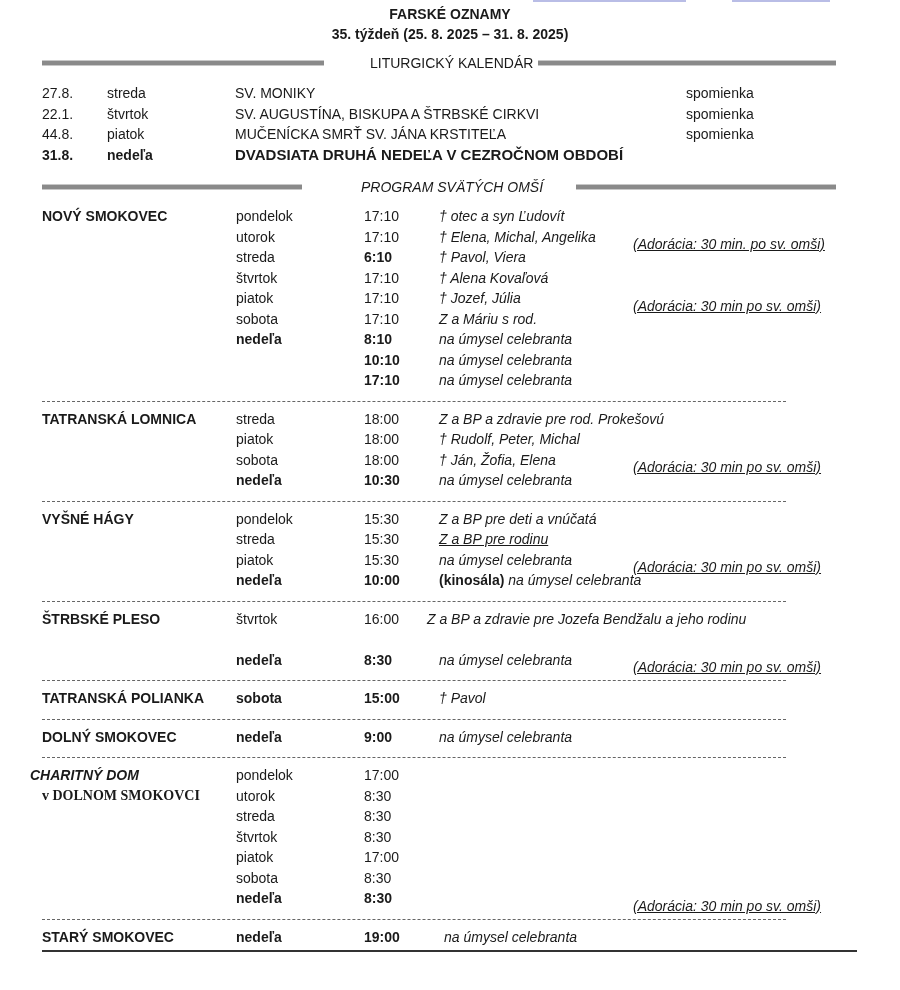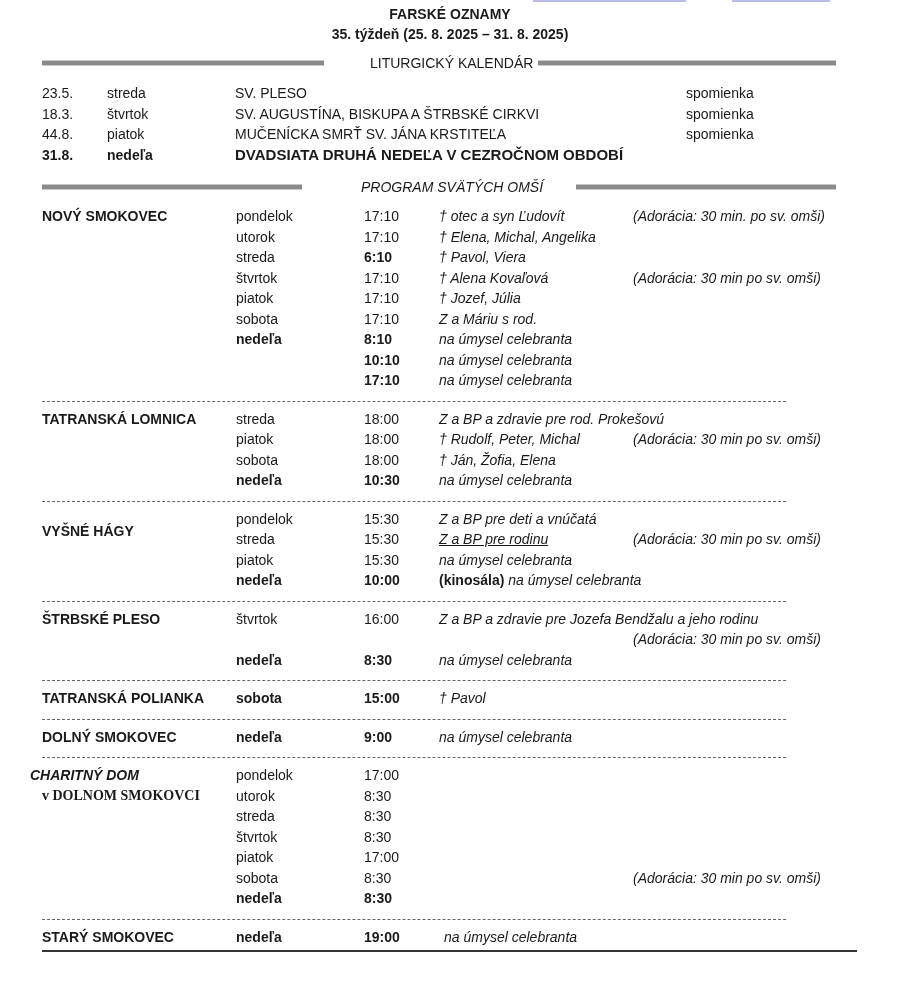--- a/index.html
+++ b/index.html
@@ -7,41 +7,41 @@
          font-family:"Liberation Sans", sans-serif; color:#1a1a1a; font-size:14px; }
   .abs { position:absolute; white-space:nowrap; }
   .topbox { position:absolute; top:0; height:2px; background:#b9bde6; }
   .title { position:absolute; left:0; width:900px; text-align:center; font-weight:bold; font-size:14px; }
   .rule { position:absolute; height:4px; background:#8a8a8a; border-top:1px solid #c8c8c8; border-bottom:1px solid #c8c8c8; }
   .section-label { position:absolute; font-size:14px; }
   .italic { font-style:italic; }
   .bold { font-weight:bold; }
   .dash { position:absolute; left:42px; width:744px; height:0; border-top:1px dashed #666; }
   .solid { position:absolute; left:42px; width:815px; height:0; border-top:2px solid #333; }
-  .note { font-style:italic; }
+  .note { text-decoration:underline; font-style:italic;margin-top:28px; }
 </style>
 </head>
 <body>
 
 <div class="topbox" style="left:533px;width:153px;"></div>
 <div class="topbox" style="left:732px;width:98px;"></div>
 
 <div class="title" style="top:6px;">FARSKÉ OZNAMY</div>
 <div class="title" style="top:26px;">35. týždeň (25. 8. 2025 – 31. 8. 2025)</div>
 
 <div class="rule" style="left:42px;width:282px;top:60px;"></div>
 <div class="section-label" style="left:370px;top:55px;">LITURGICKÝ KALENDÁR</div>
 <div class="rule" style="left:538px;width:298px;top:60px;"></div>
 
 <div id="calendar">
-    <div class="abs " style="left: 42px; top: 85px;">23.5.</div>
+    <div class="abs " style="left: 42px; top: 85px;">27.8.</div>
     <div class="abs " style="left: 107px; top: 85px;">streda</div>
-    <div class="abs " style="left: 235px; top: 85px;">SV. PLESO</div>
+    <div class="abs " style="left: 235px; top: 85px;">SV. MONIKY</div>
     <div class="abs " style="left: 686px; top: 85px;">spomienka</div>
-    <div class="abs " style="left: 42px; top: 105.5px;">18.3.</div>
+    <div class="abs " style="left: 42px; top: 105.5px;">22.1.</div>
     <div class="abs " style="left: 107px; top: 105.5px;">štvrtok</div>
     <div class="abs " style="left: 235px; top: 105.5px;">SV. AUGUSTÍNA, BISKUPA A ŠTRBSKÉ CIRKVI</div>
     <div class="abs " style="left: 686px; top: 105.5px;">spomienka</div>
     <div class="abs " style="left: 42px; top: 126px;">44.8.</div>
     <div class="abs " style="left: 107px; top: 126px;">piatok</div>
     <div class="abs " style="left: 235px; top: 126px;">MUČENÍCKA SMRŤ SV. JÁNA KRSTITEĽA</div>
     <div class="abs " style="left: 686px; top: 126px;">spomienka</div>
     <div class="abs bold" style="left: 42px; top: 146.5px;">31.8.</div>
     <div class="abs bold" style="left: 107px; top: 146.5px;">nedeľa</div>
     <div class="abs bold" style="left: 235px; top: 145.5px; font-size: 15px;">DVADSIATA DRUHÁ NEDEĽA V CEZROČNOM OBDOBÍ</div>
@@ -89,39 +89,39 @@
     <div class="abs " style="left: 364px; top: 431px;">18:00</div>
     <div class="abs " style="left: 439px; top: 431px;"><span class="italic">† Rudolf, Peter, Michal</span></div>
     <div class="abs note" style="left: 633px; top: 431px;">(Adorácia: 30 min po sv. omši)</div>
     <div class="abs " style="left: 236px; top: 451.5px;">sobota</div>
     <div class="abs " style="left: 364px; top: 451.5px;">18:00</div>
     <div class="abs " style="left: 439px; top: 451.5px;"><span class="italic">† Ján, Žofia, Elena</span></div>
     <div class="abs bold" style="left: 236px; top: 472px;">nedeľa</div>
     <div class="abs bold" style="left: 364px; top: 472px;">10:30</div>
     <div class="abs " style="left: 439px; top: 472px;"><span class="italic">na úmysel celebranta</span></div>
     <div class="dash" style="top: 500.5px;"></div>
-    <div class="abs bold" style="left: 42px; top: 510.5px; margin-top: 12px;">VYŠNÉ HÁGY</div>
+    <div class="abs bold" style="left: 42px; top: 510.5px;">VYŠNÉ HÁGY</div>
     <div class="abs " style="left: 236px; top: 510.5px;">pondelok</div>
     <div class="abs " style="left: 364px; top: 510.5px;">15:30</div>
     <div class="abs " style="left: 439px; top: 510.5px;"><span class="italic">Z a BP pre deti a vnúčatá</span></div>
     <div class="abs " style="left: 236px; top: 531px;">streda</div>
     <div class="abs " style="left: 364px; top: 531px;">15:30</div>
     <div class="abs " style="left: 439px; top: 531px; text-decoration: underline;"><span class="italic">Z a BP pre rodinu</span></div>
     <div class="abs note" style="left: 633px; top: 531px;">(Adorácia: 30 min po sv. omši)</div>
     <div class="abs " style="left: 236px; top: 551.5px;">piatok</div>
     <div class="abs " style="left: 364px; top: 551.5px;">15:30</div>
     <div class="abs " style="left: 439px; top: 551.5px;"><span class="italic">na úmysel celebranta</span></div>
     <div class="abs bold" style="left: 236px; top: 572px;">nedeľa</div>
     <div class="abs bold" style="left: 364px; top: 572px;">10:00</div>
     <div class="abs " style="left: 439px; top: 572px;"><span class="bold">(kinosála) </span><span class="italic">na úmysel celebranta</span></div>
     <div class="dash" style="top: 600.5px;"></div>
     <div class="abs bold" style="left: 42px; top: 610.5px;">ŠTRBSKÉ PLESO</div>
     <div class="abs " style="left: 236px; top: 610.5px;">štvrtok</div>
     <div class="abs " style="left: 364px; top: 610.5px;">16:00</div>
-    <div class="abs " style="left: 439px; top: 610.5px;"><span class="italic">Z a BP a zdravie pre Jozefa Bendžalu a jeho rodinu</span></div>
+    <div class="abs " style="left: 427px; top: 610.5px;"><span class="italic">Z a BP a zdravie pre Jozefa Bendžalu a jeho rodinu</span></div>
     <div class="abs note" style="left: 633px; top: 631px;">(Adorácia: 30 min po sv. omši)</div>
     <div class="abs bold" style="left: 236px; top: 651.5px;">nedeľa</div>
     <div class="abs bold" style="left: 364px; top: 651.5px;">8:30</div>
     <div class="abs " style="left: 439px; top: 651.5px;"><span class="italic">na úmysel celebranta</span></div>
     <div class="dash" style="top: 680px;"></div>
     <div class="abs bold" style="left: 42px; top: 690px;">TATRANSKÁ POLIANKA</div>
     <div class="abs bold" style="left: 236px; top: 690px;">sobota</div>
     <div class="abs bold" style="left: 364px; top: 690px;">15:00</div>
     <div class="abs " style="left: 439px; top: 690px;"><span class="italic">† Pavol</span></div>
     <div class="dash" style="top: 718.5px;"></div>

